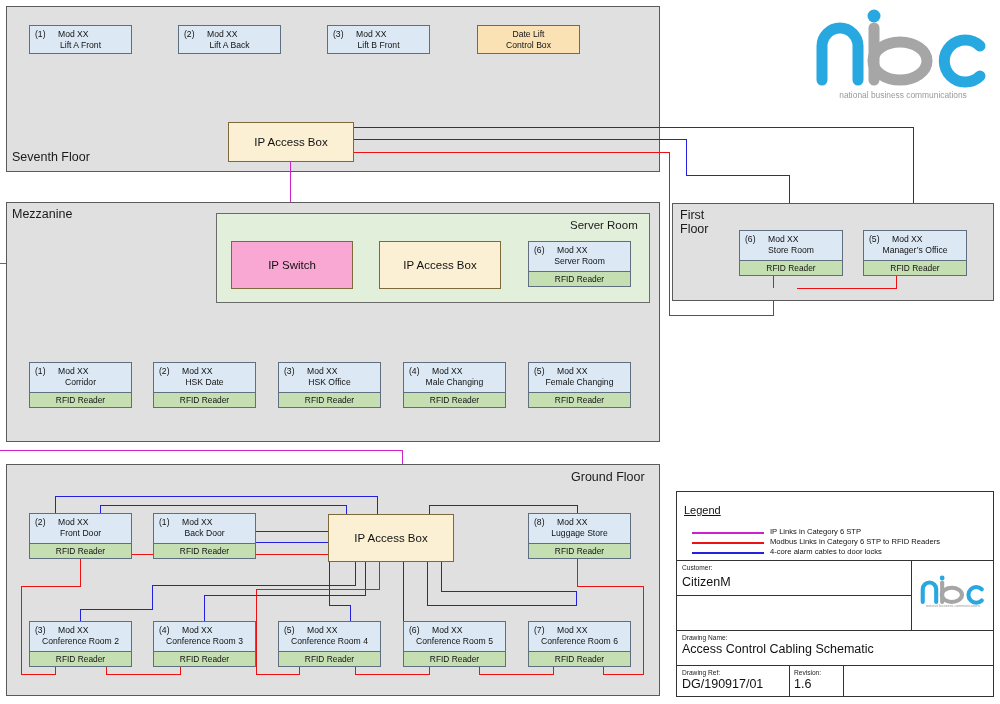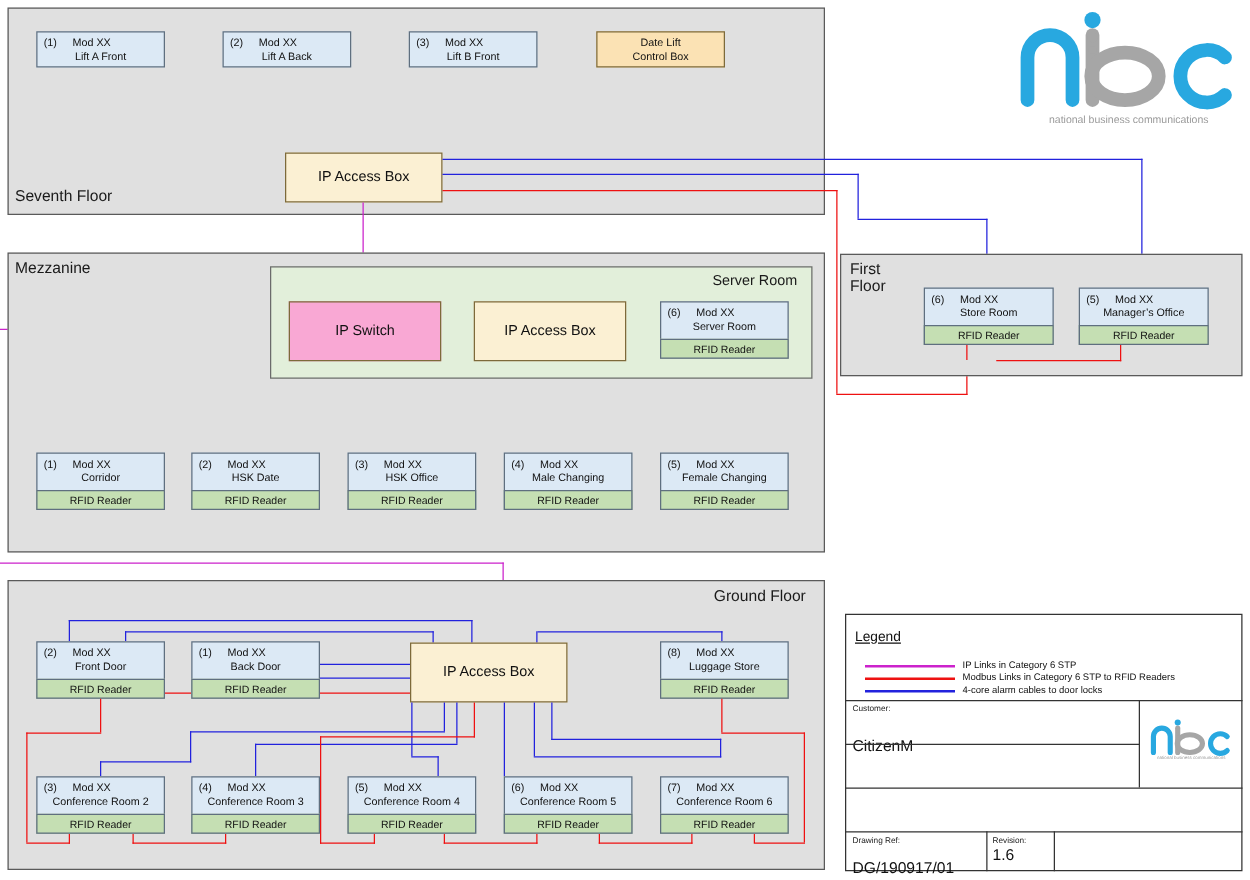--- a/index.html
+++ b/index.html
@@ -406,46 +406,50 @@
   <div class="leg-text" style="left:770px;top:527px;">IP Links in Category 6 STP</div>
   <div class="leg-line" style="left:692px;top:542px;width:72px;border-color:#ee1111;"></div>
   <div class="leg-text" style="left:770px;top:537px;">Modbus Links in Category 6 STP to RFID Readers</div>
   <div class="leg-line" style="left:692px;top:552px;width:72px;border-color:#2222dd;"></div>
   <div class="leg-text" style="left:770px;top:547px;">4-core alarm cables to door locks</div>
 
   <div class="w wh" style="left:676px;top:560px;width:318px;border-top:1.3px solid #333;"></div>
 
   <div class="tcell" style="left:682px;top:564px;width:160px;">
     <div class="tlabel">Customer:</div>
-    <div class="tvalue" style="margin-top:19px;">CitizenM</div>
+    <div class="tvalue" style="margin-top:4px;">CitizenM</div>
   </div>
   <div class="w wh" style="left:676px;top:595px;width:236px;border-top:1.3px solid #333;"></div>
 
   <div class="w wh" style="left:676px;top:630px;width:318px;border-top:1.3px solid #333;"></div>
 
   <div class="w wv" style="left:911px;top:560px;height:70px;border-left:1.3px solid #333;"></div>
 
   <div class="logo" style="left:919px;top:570px;width:68px;height:40px;">
     <svg width="68" height="40" viewBox="0 0 182 80">
       <path d="M10 72 L10 38 A18 18 0 0 1 46 38 L46 72" fill="none" stroke="#28a8e0" stroke-width="11" stroke-linecap="round"></path>
       <path d="M62 72 L62 20" fill="none" stroke="#a6a6a6" stroke-width="11" stroke-linecap="round"></path>
       <ellipse cx="88" cy="53" rx="27" ry="19" fill="none" stroke="#a6a6a6" stroke-width="11"></ellipse>
       <circle cx="62" cy="8" r="6.5" fill="#28a8e0"></circle>
       <circle cx="62" cy="22" r="4" fill="#a6a6a6"></circle>
       <circle cx="62" cy="32" r="3" fill="#a6a6a6"></circle>
       <path d="M168 38 A21 21 0 1 0 168 68" fill="none" stroke="#28a8e0" stroke-width="11" stroke-linecap="round"></path>
     </svg>
   </div>
   <div class="logo-sub" style="left:919px;top:604px;width:68px;font-size:3.6px;">national business communications</div>
 
+  <div class="tcell" style="left:682px;top:634px;width:280px;">
+    <div class="tlabel">Drawing Name:</div>
+    <div class="tvalue" style="margin-top:1px;">Access Control Cabling Schematic</div>
+  </div>
   <div class="w wh" style="left:676px;top:665px;width:318px;border-top:1.3px solid #333;"></div>
 
   <div class="tcell" style="left:682px;top:669px;width:100px;">
     <div class="tlabel">Drawing Ref:</div>
-    <div class="tvalue" style="margin-top:11px;">DG/190917/01</div>
+    <div class="tvalue" style="margin-top:1px;">DG/190917/01</div>
   </div>
   <div class="w wv" style="left:789px;top:665px;height:32px;border-left:1.3px solid #333;"></div>
   <div class="tcell" style="left:794px;top:669px;width:54px;">
     <div class="tlabel">Revision:</div>
     <div class="tvalue" style="margin-top:1px;">1.6</div>
   </div>
   <div class="w wv" style="left:843px;top:665px;height:32px;border-left:1.3px solid #333;"></div>
 
 </div>
 

